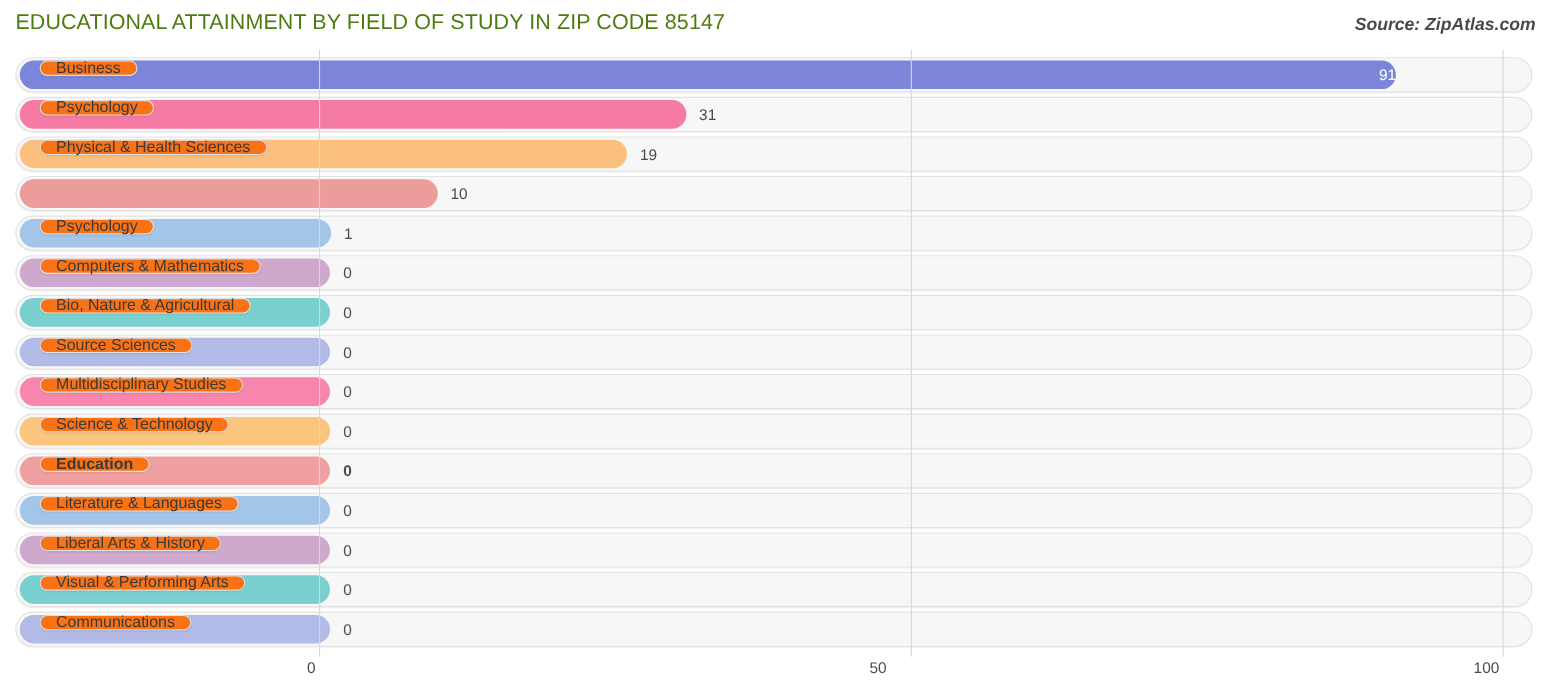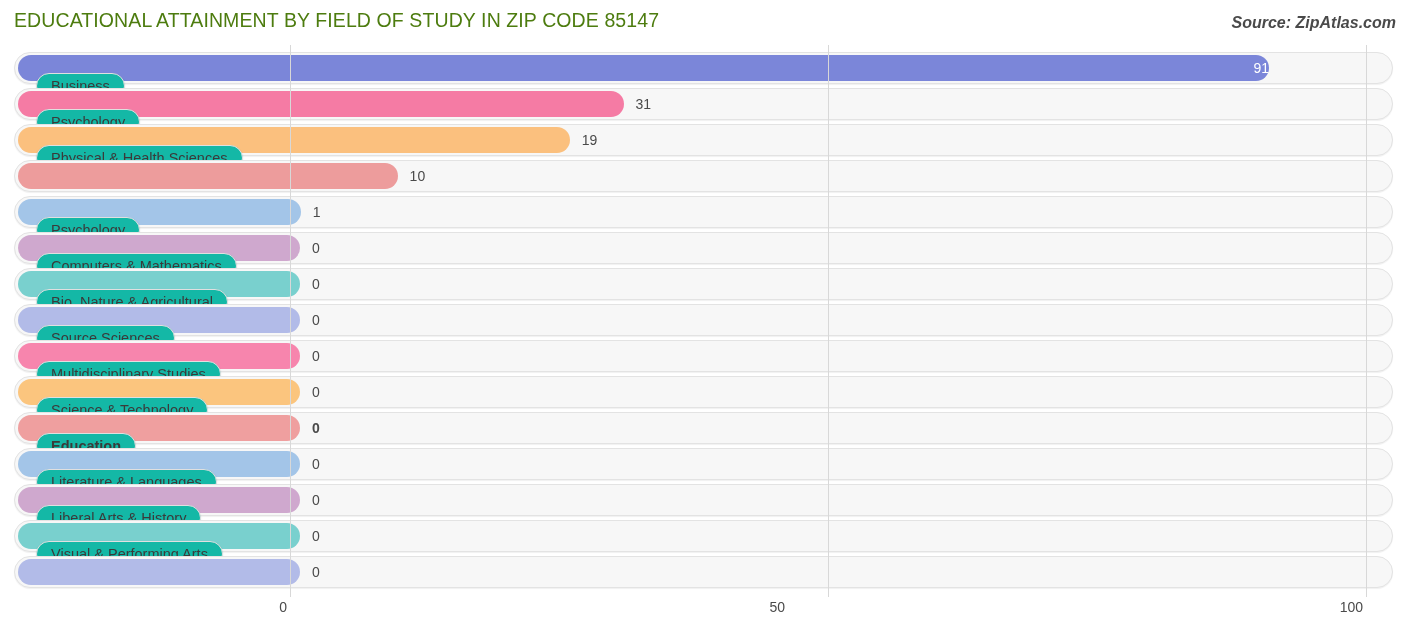--- a/index.html
+++ b/index.html
@@ -87,25 +87,25 @@
     position: absolute;
     left: 4px;
     top: 3px;
     height: 26px;
     border-radius: 13px;
     z-index: 2;
   }
 
   .pill {
     position: absolute;
-    top: 21px;
+    top: 3px;
     left: 22px;
-    height: 26px;
+    height: 14px;
     box-sizing: border-box;
-    background: #14b8a6;
+    background: #f97316;
     border: 1px solid #e0e0e0;
     border-radius: 13px;
     display: flex;
     align-items: center;
     padding: 0 14px;
     z-index: 4;
     box-shadow: 0 1px 2px rgba(0,0,0,0.09);
   }
   .pill-label {
     font-size: 14.5px;
@@ -271,21 +271,24 @@
       <div class="track"></div>
       <div class="bar" style="width: 282px; background: rgb(121, 208, 206);"></div>
       <div class="pill">
         <span class="pill-label">Visual &amp; Performing Arts</span>
       </div>
       <div class="value-out" style="left: 298px;">0</div>
     </div>
     <div class="row" style="top: 511px;">
       <div class="track"></div>
       <div class="bar" style="width: 282px; background: rgb(178, 187, 232);"></div>
+      <div class="pill">
+        <span class="pill-label">Communications</span>
+      </div>
       <div class="value-out" style="left: 298px;">0</div>
     </div>
   </div>
 
 <div id="axis">
     <div class="tick-label" style="left: 287px;">0</div>
-    <div class="tick-label" style="left: 785px;">50</div>
+    <div class="tick-label" style="left: 806px;">50</div>
     <div class="tick-label" style="left: 1363px;">100</div>
   </div>
 
 </body></html>

